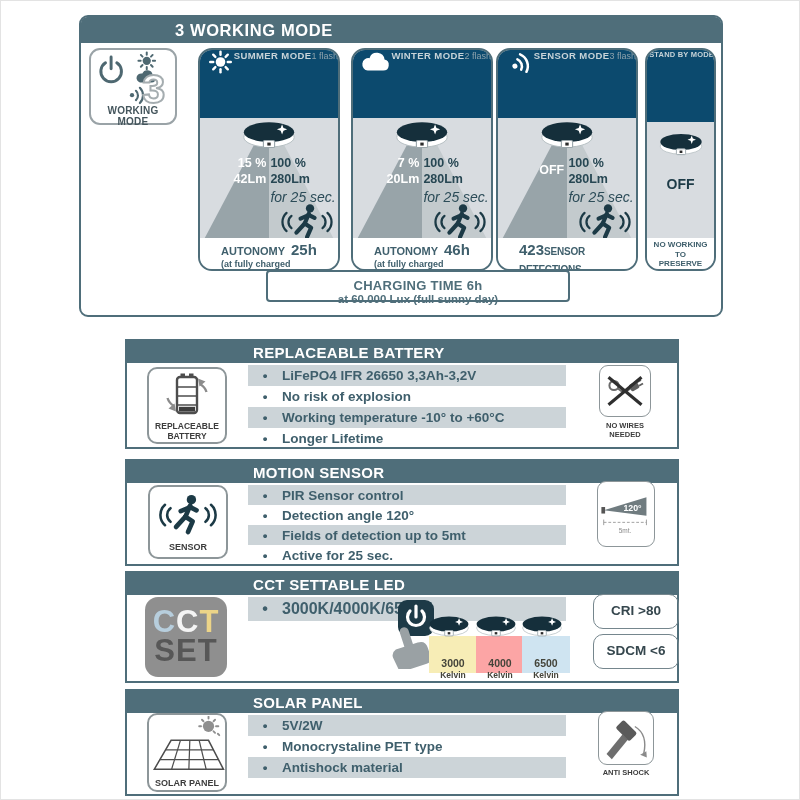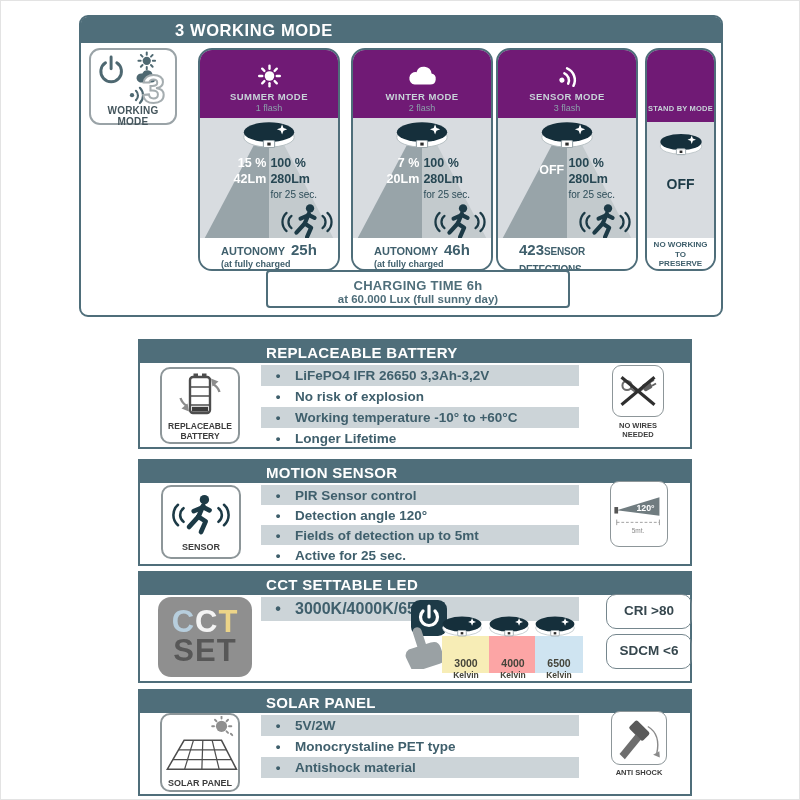--- a/index.html
+++ b/index.html
@@ -13,72 +13,72 @@
   .wm-bar{height:26px;background:#4f6e7a;border-radius:6px 6px 0 0;position:relative;}
   .wm-title{position:absolute;left:94px;top:4px;color:#fff;font-weight:bold;font-size:16.5px;letter-spacing:.6px;}
 
   .badge{position:absolute;left:8px;top:31px;width:88px;height:77px;border:2.5px solid #9aa3a7;
          border-radius:11px;box-sizing:border-box;background:#fff;}
   .badge-svg{display:block;width:80px;height:55px;margin:1px auto 0;}
   .badge-label{font-size:10px;font-weight:bold;color:#44555c;text-align:center;letter-spacing:.2px;margin-top:-1px;}
 
   .col{position:absolute;top:31px;width:142px;height:223px;border:2px solid #4f6e7a;border-radius:14px;
        background:#d8dce0;overflow:hidden;box-sizing:border-box;z-index:2;}
-  .col-hdr{height:63px;background:#701a75;display:flex;flex-direction:column;align-items:center;
+  .col-hdr{height:63px;background:#0c4a6e;display:flex;flex-direction:row;align-items:flex-start;
            justify-content:flex-end;padding-bottom:5px;}
   .hdr-icon{width:27px;height:24px;margin-bottom:3px;}
   .col-name{font-size:9.5px;font-weight:bold;color:#c7d3d8;letter-spacing:.4px;}
   .col-flash{font-size:9px;color:#8ca1ab;margin-top:1px;}
   .col-body{position:relative;height:129px;background:#d8dce0;}
   .beam{position:absolute;inset:0;}
   .beam-l{background:#98a4a9;clip-path:polygon(40% 19%,50% 19%,50% 100%,0% 100%);}
   .beam-r{background:#c3cacd;clip-path:polygon(50% 19%,60% 19%,100% 100%,50% 100%);}
   .lamp{position:absolute;top:1px;left:50%;transform:translateX(-50%);width:56px;height:30px;z-index:2;}
   .dim{position:absolute;top:37px;right:52%;text-align:right;font-weight:bold;font-size:12.5px;
        color:#fff;line-height:1.3;z-index:2;}
   .boost{position:absolute;top:37px;left:51%;font-weight:bold;font-size:12.5px;color:#274753;line-height:1.3;z-index:2;}
-  .dur{position:absolute;top:71px;left:51%;font-size:10px;color:#2c4c58;z-index:2;}
+  .dur{position:absolute;top:71px;left:51%;font-size:14px;color:#2c4c58;z-index:2;font-style:italic;}
   .runner{position:absolute;right:3px;bottom:4px;width:56px;height:42px;z-index:2;}
   .col-foot{position:absolute;left:0;bottom:0;width:100%;height:31px;background:#fff;box-sizing:border-box;
             padding:3px 21px 0;color:#3f5f6c;z-index:3;}
   .auto-lbl{font-size:11px;font-weight:bold;}
   .auto-val{font-size:15px;font-weight:bold;margin-left:6px;}
   .det-val{font-size:15px;font-weight:bold;}
   .det-lbl{font-size:10px;font-weight:bold;letter-spacing:-.2px;}
   .foot-l2{font-size:9px;font-weight:bold;margin-top:0px;}
 
   .col-standby{left:564px;width:71px;}
   .col-standby .col-hdr{padding-bottom:9px;}
   .col-standby .col-name{font-size:7.5px;letter-spacing:.2px;}
   .standby-off{position:absolute;top:54px;width:100%;text-align:center;font-weight:bold;font-size:14px;color:#1d3b47;}
   .standby-note{font-size:8px;font-weight:bold;color:#3f5f6c;text-align:center;line-height:1.2;padding:2px 2px 0;}
   .lamp-sm{position:absolute;top:9px;left:50%;transform:translateX(-50%);width:46px;height:25px;}
 
-  .charge{position:absolute;left:185px;top:253px;width:304px;height:38px;border:2px solid #4f6e7a;
+  .charge{position:absolute;left:185px;top:253px;width:304px;height:32px;border:2px solid #4f6e7a;
           border-radius:4px;z-index:1;text-align:center;box-sizing:border-box;color:#4f6e7a;padding-top:6px;}
   .charge-l1{font-size:13px;font-weight:bold;letter-spacing:.3px;}
   .charge-l2{font-size:11.5px;font-weight:bold;}
 
   
-  .card{position:absolute;left:137px;width:554px;background:#fff;border:2px solid #4f6e7a;box-sizing:border-box;}
+  .card{position:absolute;left:124px;width:554px;background:#fff;border:2px solid #4f6e7a;box-sizing:border-box;}
   .card-hdr{height:22px;background:#4f6e7a;position:relative;}
   .card-title{position:absolute;left:126px;top:3px;color:#fff;font-weight:bold;font-size:15px;letter-spacing:.3px;}
   .rows{position:absolute;left:121px;top:24px;width:318px;}
   .row{display:flex;align-items:center;height:21px;font-weight:bold;color:#3f5f6c;font-size:13.5px;}
   .row .dot{width:34px;text-align:center;flex:none;}
   .row.alt{background:#ccd4d8;}
   .iconbox{position:absolute;border:2px solid #8d9699;border-radius:10px;background:#fff;text-align:center;
            box-sizing:border-box;overflow:hidden;}
   .iconbox .ilabel{font-size:8.5px;font-weight:bold;color:#3c3c3c;line-height:1.15;}
   .sq{position:absolute;border:1.5px solid #8d9699;border-radius:9px;background:#fff;box-sizing:border-box;
       display:flex;align-items:center;justify-content:center;}
   .side-label{position:absolute;font-size:7.5px;font-weight:bold;color:#3c3c3c;text-align:center;line-height:1.25;}
 
   
-  .cctbadge{position:absolute;left:18px;top:24px;width:94px;height:80px;background:#8f8f8f;border-radius:13px;
+  .cctbadge{position:absolute;left:18px;top:24px;width:82px;height:80px;background:#8f8f8f;border-radius:13px;
             display:flex;flex-direction:column;align-items:center;justify-content:center;line-height:.92;}
   .cctbadge span{font-size:31px;font-weight:bold;letter-spacing:1px;}
   .cct-c1{color:#b7cedd;} .cct-c2{color:#f4f4f4;} .cct-t{color:#ecd488;}
   .cct-set{color:#575757;font-size:31px;font-weight:bold;letter-spacing:1px;}
   .hand{position:absolute;left:258px;top:26px;width:56px;height:70px;}
   .kel{position:absolute;top:41px;width:40px;}
   .kel .klamp{display:block;width:44px;height:23px;margin-left:-2px;}
   .kswatch{width:48px;height:37px;box-sizing:border-box;padding-top:22px;text-align:center;margin-top:-1px;}
   .kval{font-size:10.5px;font-weight:bold;color:#44443a;line-height:1.1;}
   .kunit{font-size:8.5px;font-weight:bold;color:#44443a;}

